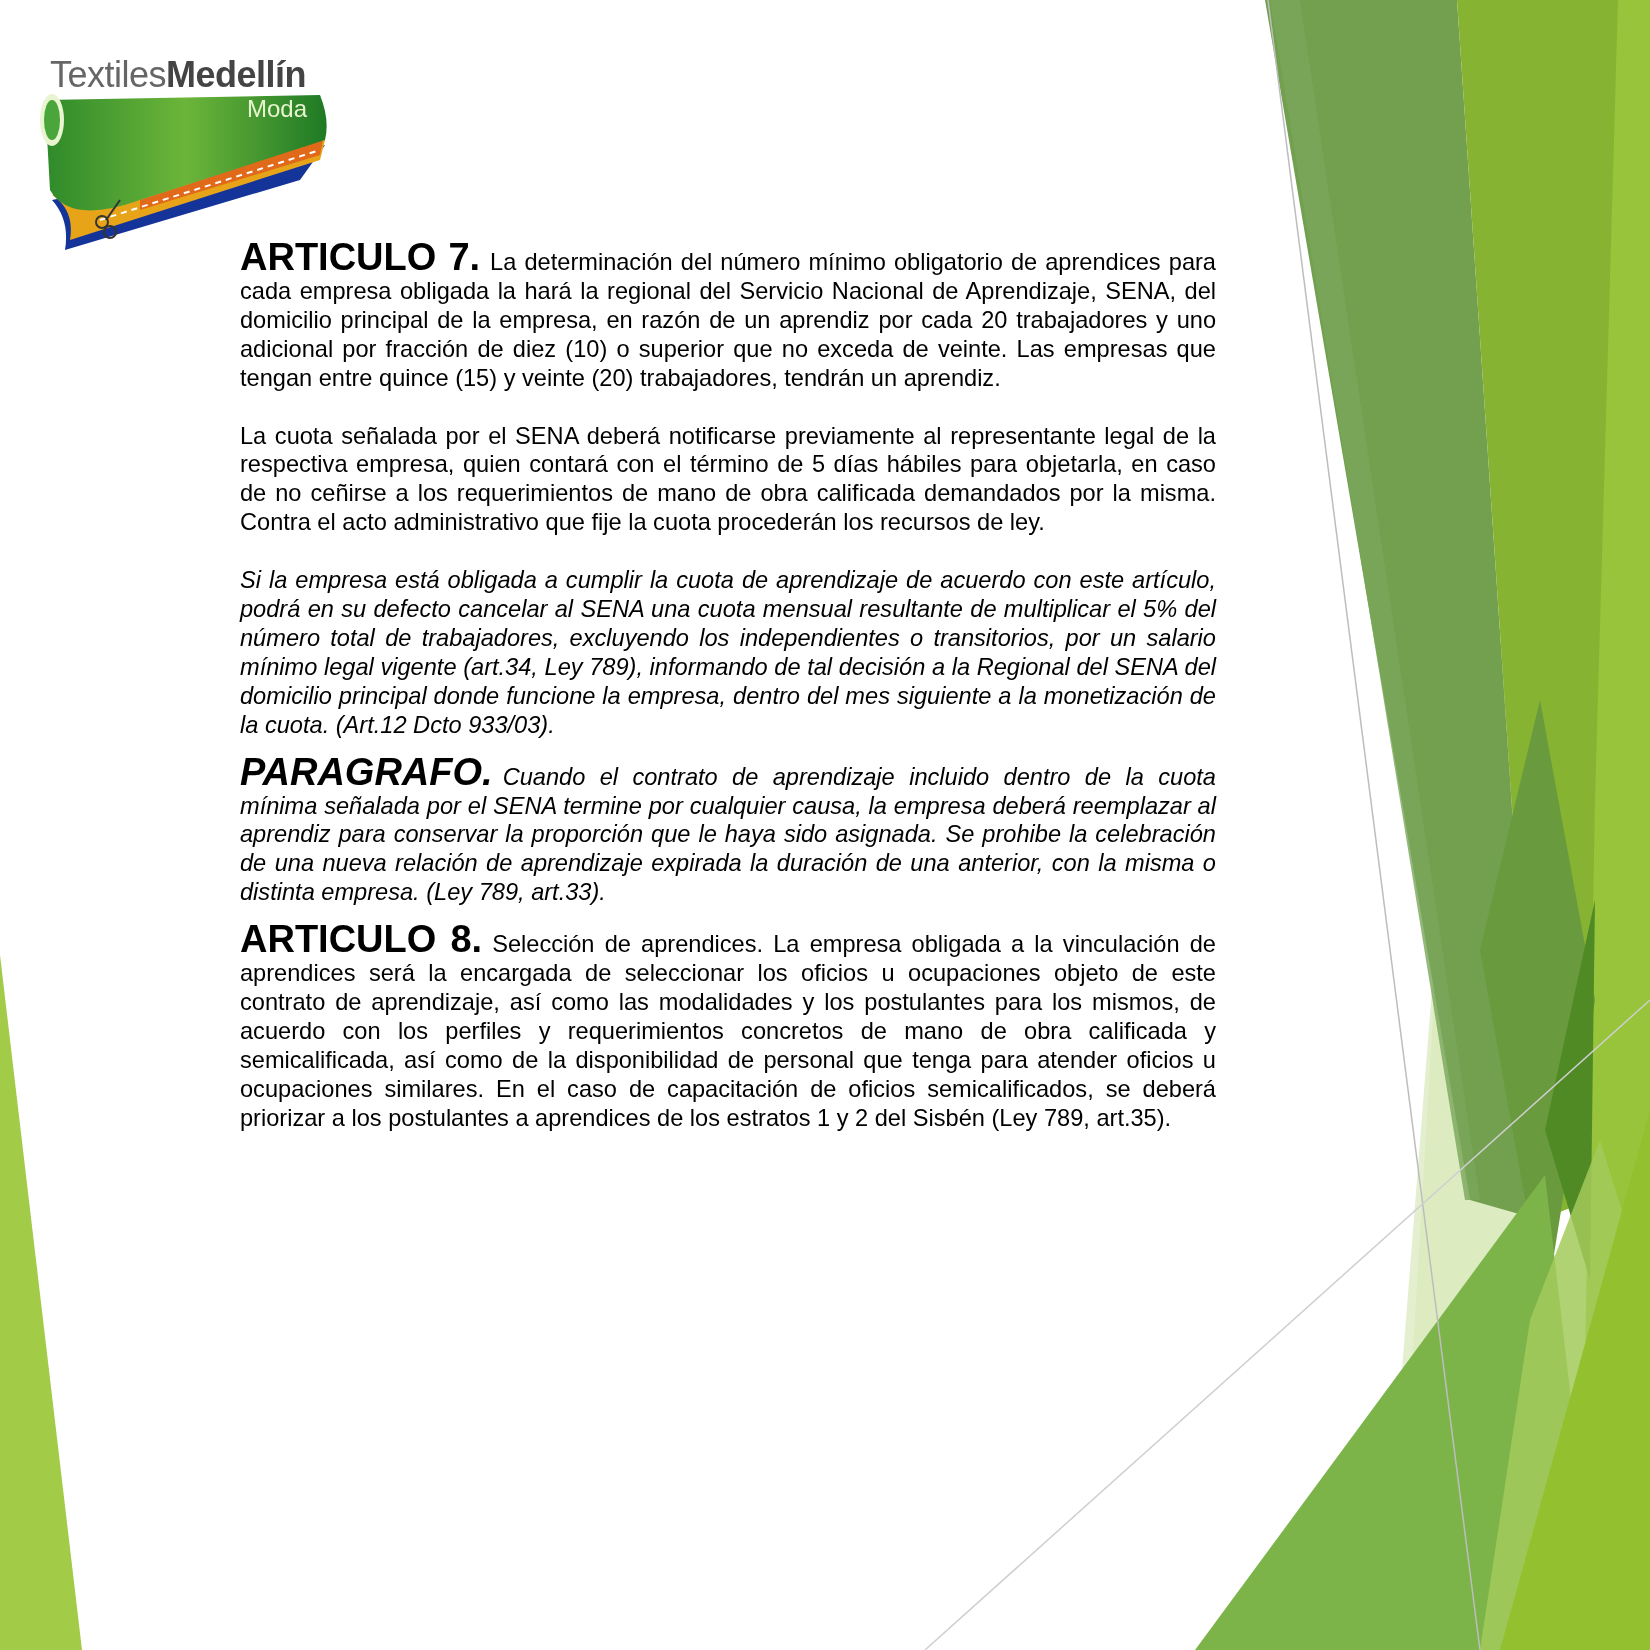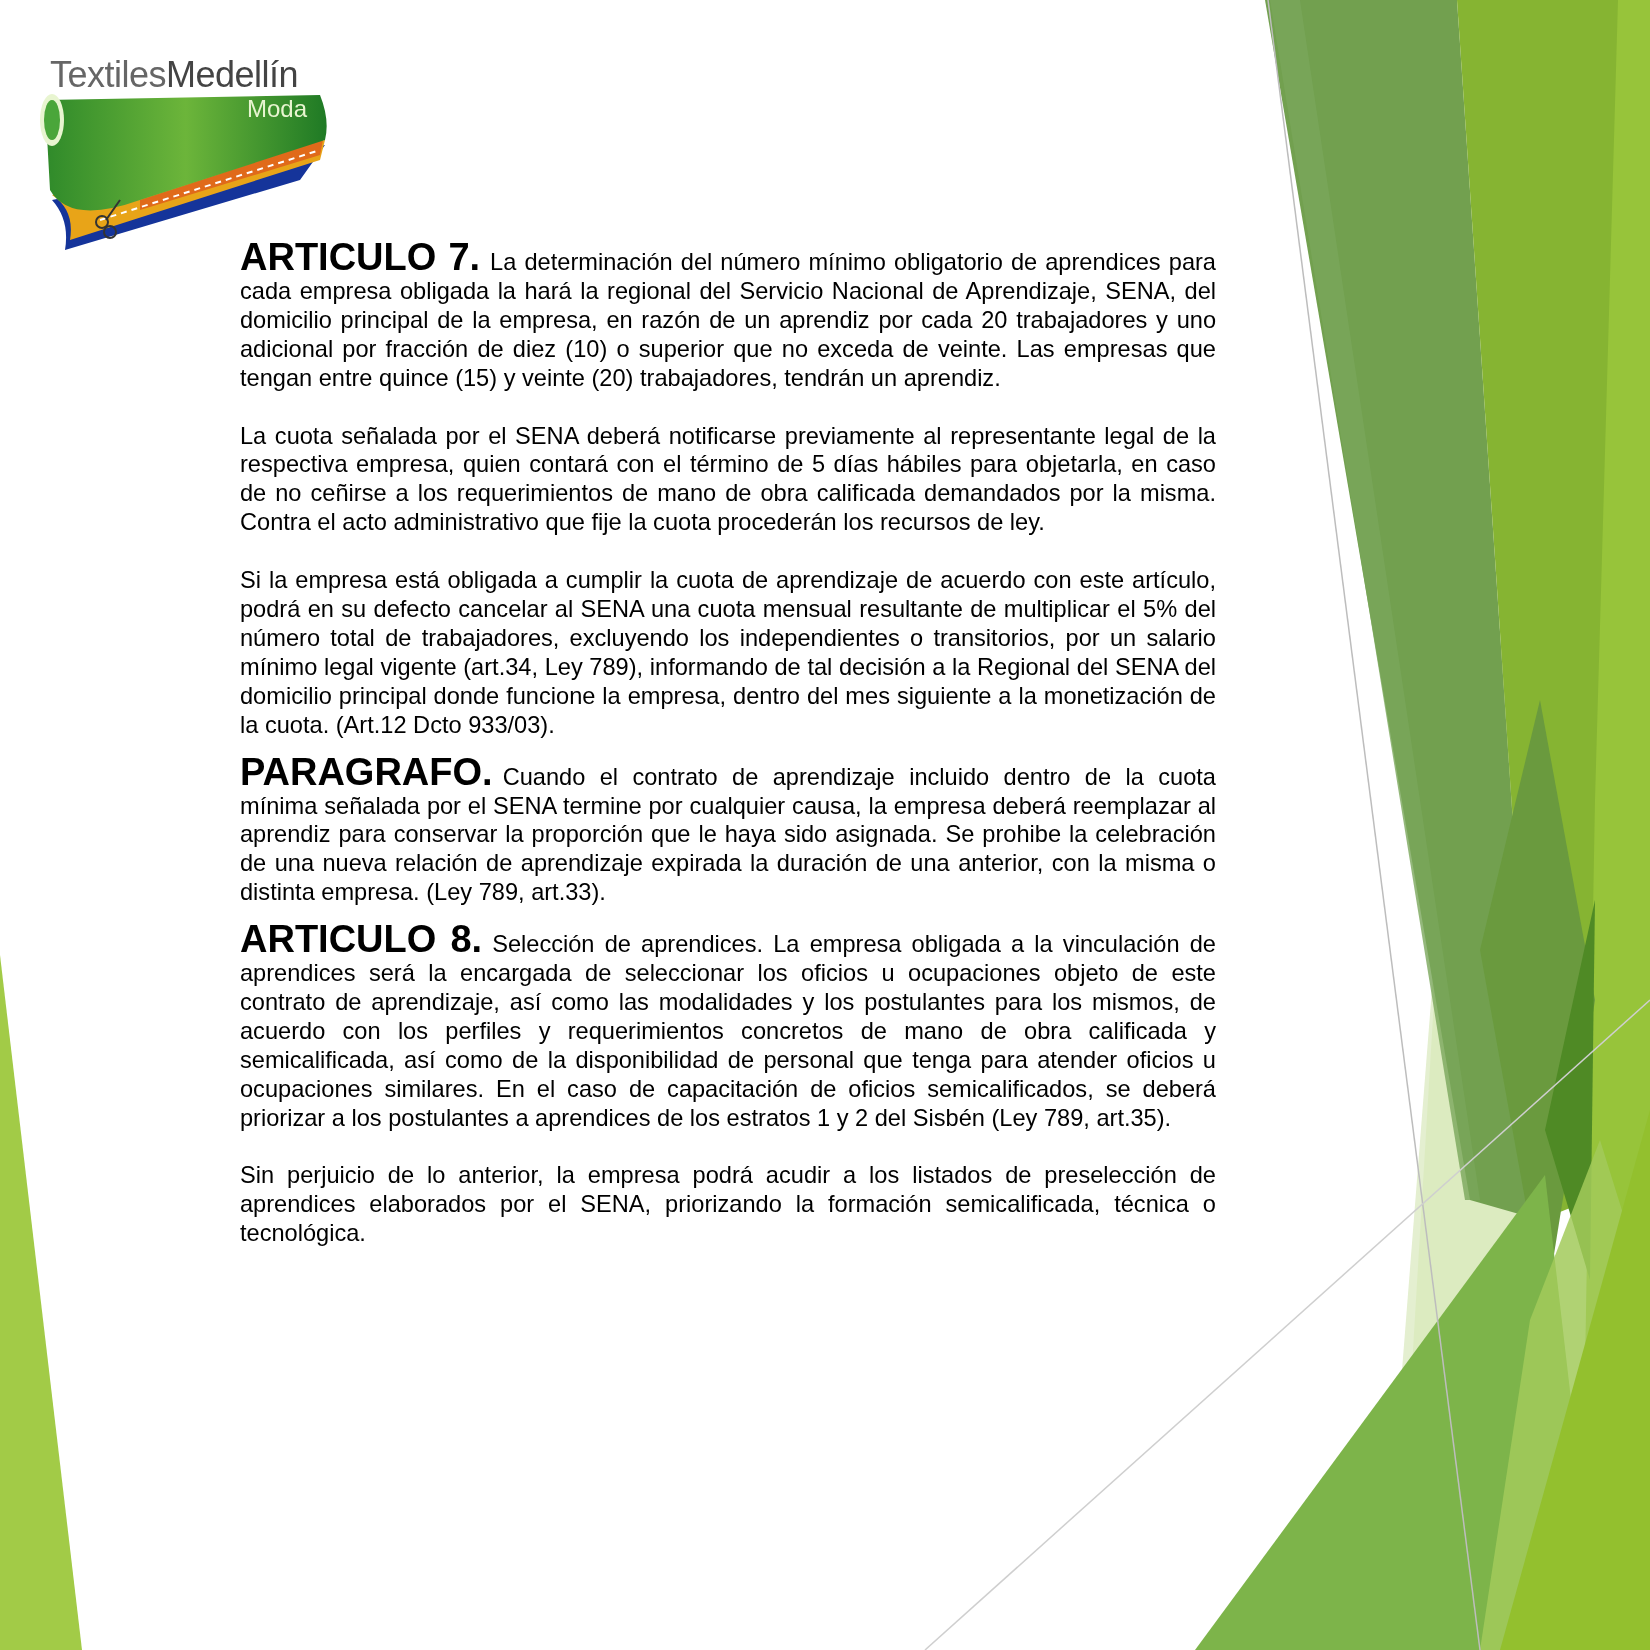--- a/index.html
+++ b/index.html
@@ -6,28 +6,28 @@
     body {
       width: 1650px; height: 1650px; position: relative; overflow: hidden;
       background: #ffffff;
       font-family: "Liberation Sans", sans-serif;
       color: #000;
     }
     .deco { position: absolute; left: 0; top: 0; width: 1650px; height: 1650px; pointer-events: none; }
     .logo { position: absolute; left: 40px; top: 50px; width: 300px; height: 210px; }
     .logo-text { position: absolute; left: 10px; top: 4px; font-size: 36px; letter-spacing: -0.5px; white-space: nowrap; color: #555; }
     .logo-text .light { font-weight: normal; color: #666; text-align: center; }
-    .logo-text .bold { font-weight: normal; color: #444; text-align: center; }
+    .logo-text .bold { font-weight: bold; color: #444; text-align: center; }
     .logo-sub { position: absolute; left: 207px; top: 45px; font-size: 24px; color: #e8f5d0; font-weight: normal; text-align: center; }
     .content {
       position: absolute; left: 240px; top: 243px; width: 976px;
       font-size: 23.6px; line-height: 28.9px; text-align: justify;
     }
     .para { margin: 0 0 29px 0; }
-    .para.tight { margin-bottom: 18px; }
+    .para.tight { margin-bottom: 18px; font-style: italic; }
     .heading { font-weight: bold; font-size: 38px; line-height: 28px; margin-right: 10px; }
   </style>
 </head>
 <body>
 
 <svg class="deco" viewBox="0 0 1650 1650" xmlns="http://www.w3.org/2000/svg">
 
   <polygon points="0,955 82,1650 0,1650" fill="#a2cb47"></polygon>
 
   <polygon points="1380,1650 1450,760 1490,1650" fill="#e4efd0"></polygon>
@@ -78,14 +78,13 @@
   </div>
   <div class="logo-sub">Moda</div>
 </div>
 
 <div class="content">
   <div class="para"><span class="heading">ARTICULO 7.</span><span>La determinación del número mínimo obligatorio de aprendices para cada empresa obligada la hará la regional del Servicio Nacional de Aprendizaje, SENA, del domicilio principal de la empresa, en razón de un aprendiz por cada 20 trabajadores y uno adicional por fracción de diez (10) o superior que no exceda de veinte.  Las empresas que tengan entre quince (15) y veinte (20) trabajadores, tendrán un aprendiz.</span></div>
   <div class="para">La cuota señalada por el SENA deberá notificarse previamente al representante legal de la respectiva empresa, quien contará con el término de 5 días hábiles para objetarla, en caso de no ceñirse a los requerimientos de mano de obra calificada demandados por la misma.  Contra el acto administrativo que fije la cuota procederán los recursos de ley.</div>
   <div class="para tight">Si la empresa está obligada a cumplir la cuota de aprendizaje de acuerdo con este artículo, podrá en su defecto cancelar al SENA una cuota mensual resultante de multiplicar el 5% del número total de trabajadores, excluyendo los independientes o transitorios, por un salario mínimo legal vigente (art.34, Ley 789), informando de tal decisión a la Regional del SENA del domicilio principal donde funcione la empresa, dentro del mes siguiente a la monetización de la cuota. (Art.12 Dcto 933/03).</div>
   <div class="para tight"><span class="heading">PARAGRAFO.</span><span>Cuando el contrato de aprendizaje incluido dentro de la cuota mínima señalada por el SENA termine por cualquier causa, la empresa deberá reemplazar al aprendiz para conservar la proporción que le haya sido asignada.  Se prohibe la celebración de una nueva relación de aprendizaje expirada la duración de una anterior, con la misma o distinta empresa. (Ley 789, art.33).</span></div>
   <div class="para"><span class="heading">ARTICULO 8.</span><span>Selección de aprendices.  La empresa obligada a la vinculación de aprendices será la encargada de seleccionar los oficios u ocupaciones objeto de este contrato de aprendizaje, así como las modalidades y los postulantes para los mismos, de acuerdo con los perfiles y requerimientos concretos de mano de obra calificada y semicalificada, así como de la disponibilidad de personal que tenga para atender oficios u ocupaciones similares.  En el caso de capacitación de oficios semicalificados, se deberá priorizar a los postulantes a aprendices de los estratos 1 y 2 del Sisbén (Ley 789, art.35).</span></div>
-  <div class="para">Sin perjuicio de lo anterior, la empresa podrá acudir a los listados de preselección de aprendices elaborados por el SENA, priorizando la formación semicalificada, técnica o tecnológica.</div>
 </div>
 
 </body></html>

